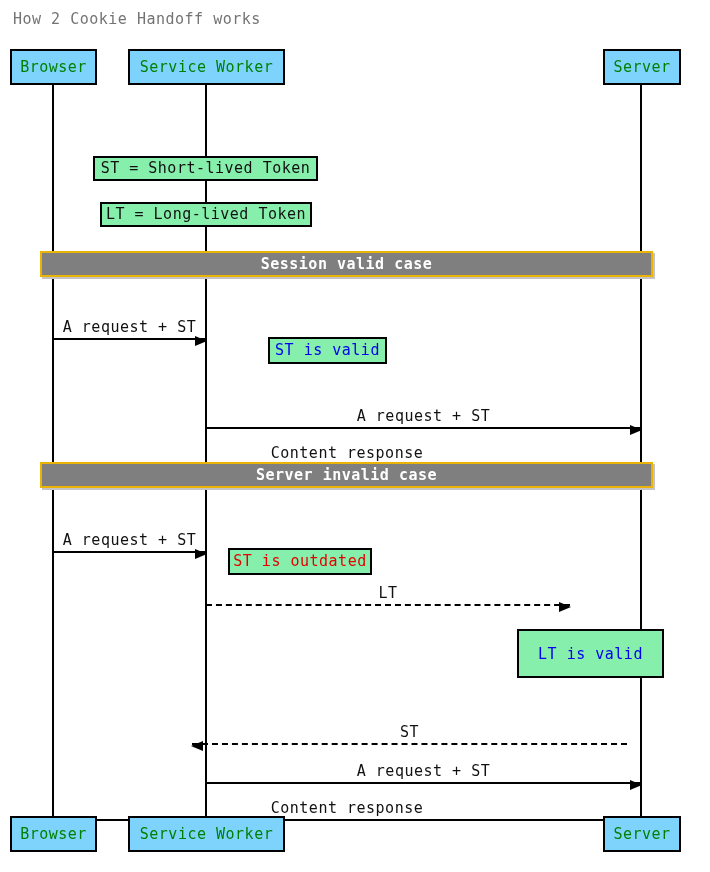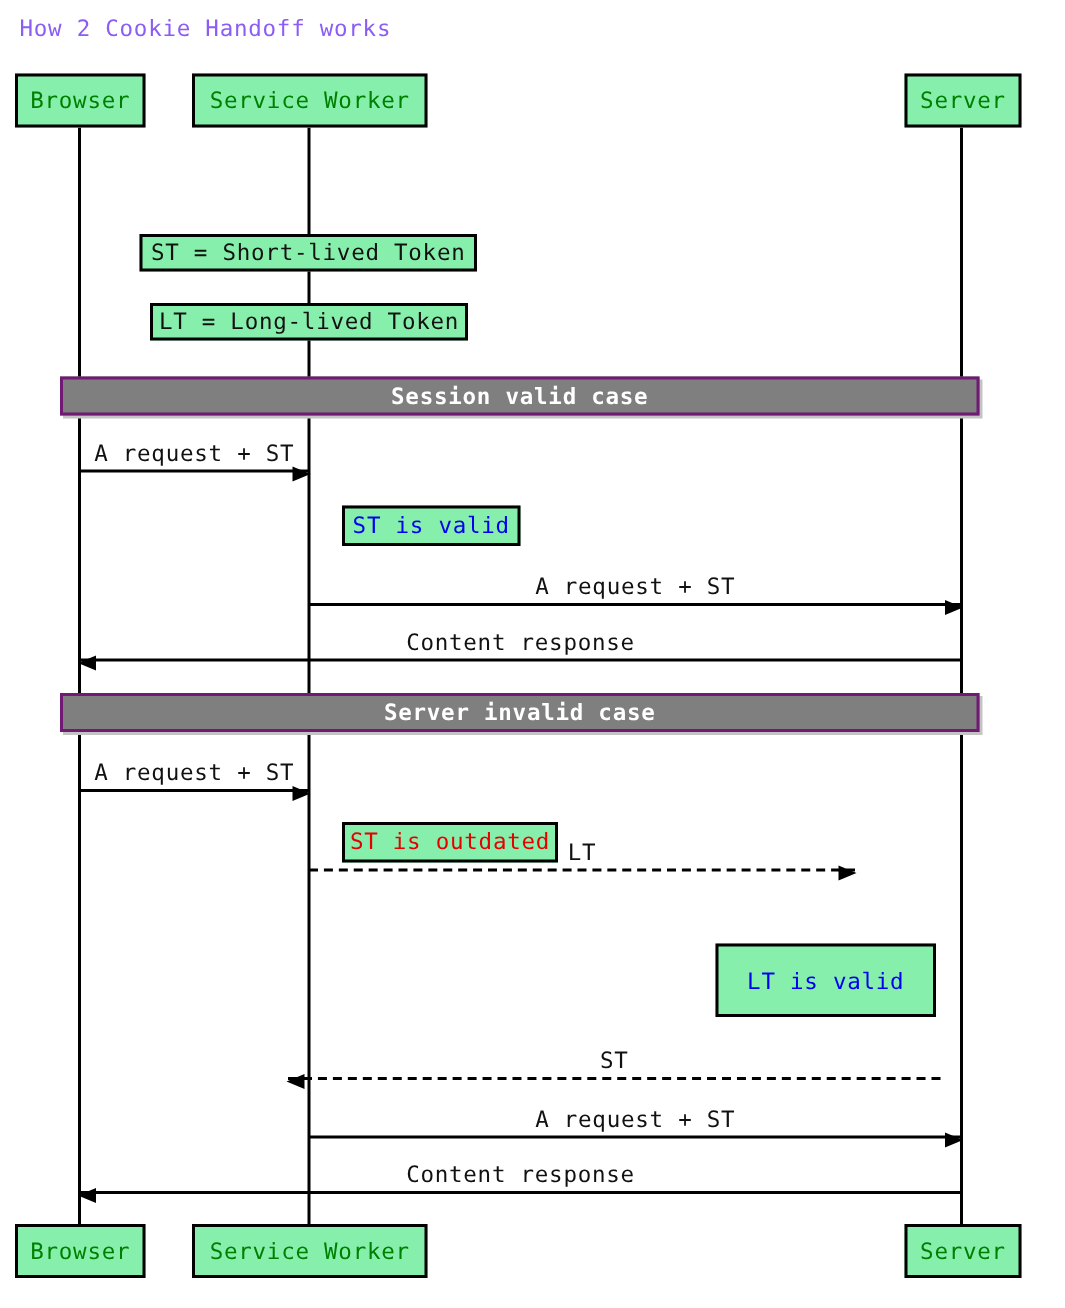--- a/index.html
+++ b/index.html
@@ -2,46 +2,46 @@
 <html><head>
 <meta charset="utf-8">
 <style>
   html,body{margin:0;padding:0;background:#ffffff;}
   .canvas{
     position:relative;width:710px;height:872px;background:#ffffff;
     font-family:"DejaVu Sans Mono","Liberation Mono",monospace;
     color:#111;overflow:hidden;
   }
   .title{
-    position:absolute;left:13px;top:10px;font-size:15px;letter-spacing:.5px;color:#8b5cf6;white-space:nowrap;
+    position:absolute;left:13px;top:10px;font-size:15px;letter-spacing:.5px;color:#737373;white-space:nowrap;
   }
   .lifeline{
     position:absolute;top:85px;height:731px;width:0;border-left:2px solid #000;
   }
   .actor{
-    position:absolute;height:32px;border:2px solid #000;background:#86efac;
+    position:absolute;height:32px;border:2px solid #000;background:#7dd3fc;
     display:flex;align-items:center;justify-content:center;
     font-size:15px;letter-spacing:.5px;color:#008000;white-space:nowrap;
   }
   .note{
     position:absolute;border:2px solid #000;background:#86efac;
     display:flex;align-items:center;justify-content:center;
     font-size:15px;letter-spacing:.5px;white-space:nowrap;line-height:1.05;
   }
   .note.multiline{flex-direction:row;line-height:22px;}
   .note.black{color:#111;}
-  .note.blue{color:#0000f0;}
+  .note.blue{color:#0000f0;margin-left:40px;}
   .note.red{color:#e60000;text-align:right;}
   .divider{
-    position:absolute;height:22px;background:#7f7f7f;border:2px solid #701a75;
+    position:absolute;height:22px;background:#7f7f7f;border:2px solid #eab308;
     box-shadow:2px 2px 0 #c4c4c4;
     display:flex;align-items:center;justify-content:center;
     color:#ffffff;font-weight:bold;font-size:15px;letter-spacing:.5px;white-space:nowrap;
   }
-  .message{position:absolute;}
+  .message{position:absolute;margin-top:25px;}
   .msg-label{
     text-align:center;font-size:15px;letter-spacing:.5px;color:#111;
     height:19px;line-height:17px;white-space:nowrap;
   }
   .msg-line{position:relative;height:0;border-top:2px solid #000;}
   .msg-line.dashed{border-top:2px dashed #000;}
   .arrowhead{position:absolute;top:-4px;width:0;height:0;
     border-top:5px solid transparent;border-bottom:5px solid transparent;}
   .arrowhead.right{right:-1px;border-left:12px solid #000;}
   .arrowhead.left{left:-1px;border-right:12px solid #000;}

